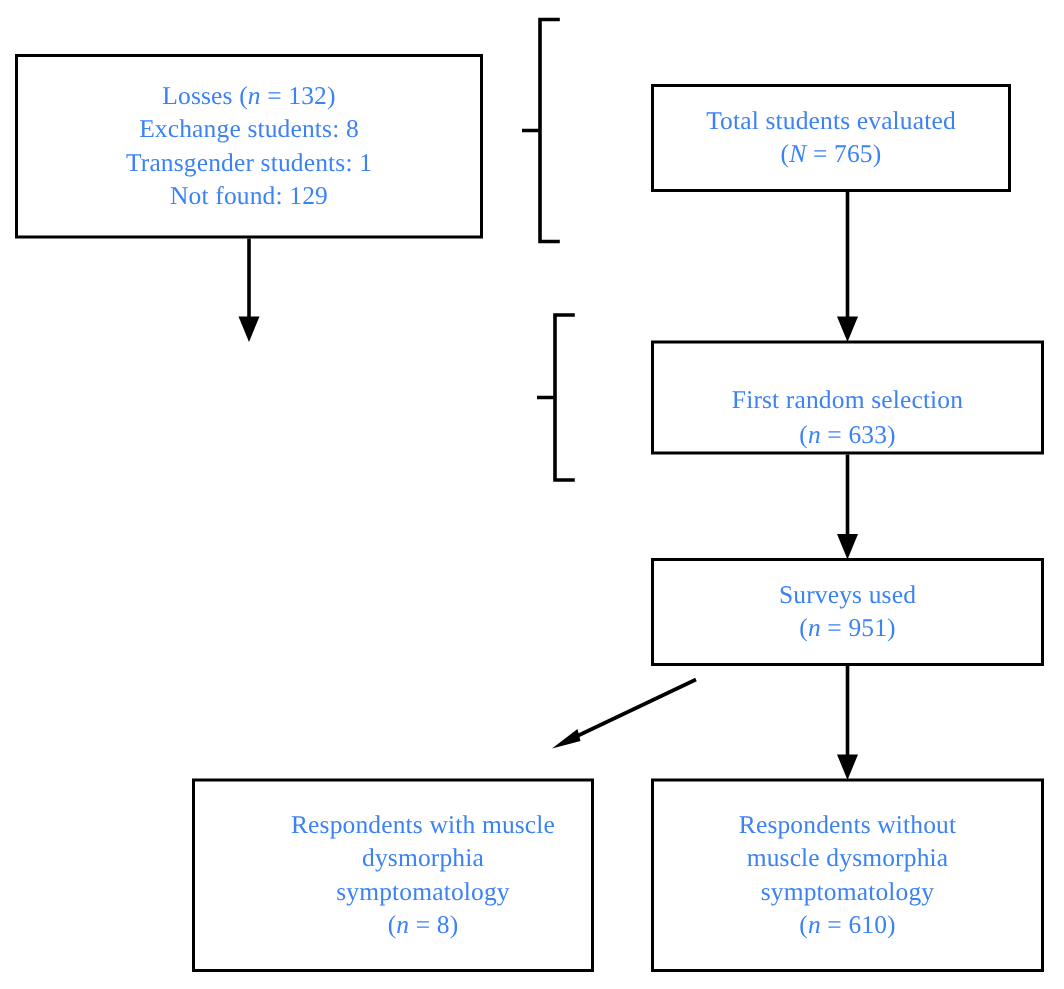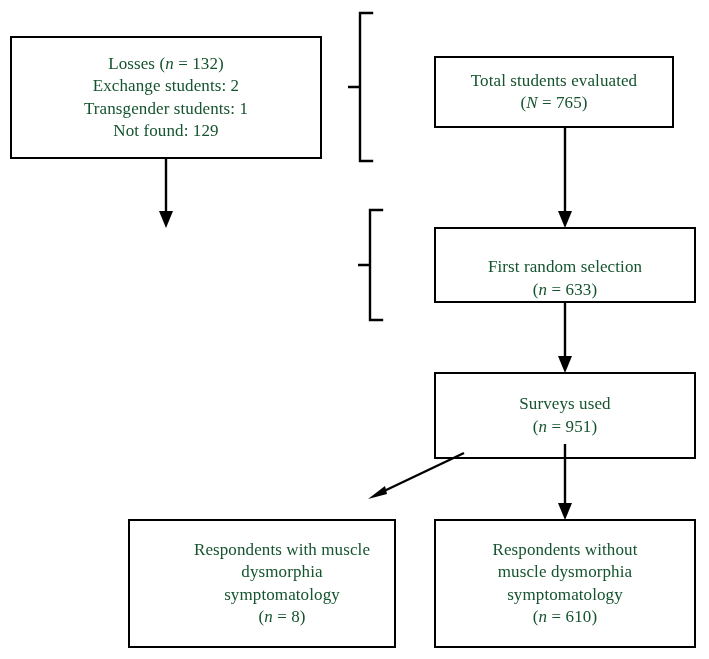--- a/index.html
+++ b/index.html
@@ -6,21 +6,21 @@
     margin: 0;
     padding: 0;
     background: #ffffff;
   }
   #flowchart-root {
     position: relative;
     width: 709px;
     height: 659px;
     background: #ffffff;
     font-family: "Liberation Serif", "DejaVu Serif", serif;
-    color: #14532d;
+    color: #3b82f6;
     overflow: hidden;
   }
   .node-box {
     position: absolute;
     box-sizing: border-box;
     border: 2.5px solid #000000;
     background: #ffffff;
     display: flex;
     align-items: center;
     justify-content: center;
@@ -34,21 +34,21 @@
     white-space: pre-line;
     padding: 0 6px;
   }
   .node-text .it { font-style: italic; }
 
   
   #box-losses          { left: 10px;  top: 36px;  width: 312px; height: 123px; }
   #box-total           { left: 434px; top: 56px;  width: 240px; height: 72px;  }
   #box-exclusion       { left: 10px;  top: 227px; width: 312px; height: 76px;  }
   #box-first-random    { left: 434px; top: 227px; width: 262px; height: 76px; align-items: flex-end;  }
-  #box-surveys         { left: 434px; top: 372px; width: 262px; height: 87px;  }
+  #box-surveys         { left: 434px; top: 372px; width: 262px; height: 72px;  }
   #box-with-md         { left: 128px; top: 519px; width: 268px; height: 129px; padding-left: 40px; }
   #box-without-md      { left: 434px; top: 519px; width: 262px; height: 129px; }
 
   
   #connector-layer {
     position: absolute;
     left: 0; top: 0;
     width: 709px;
     height: 659px;
     pointer-events: none;
@@ -66,21 +66,21 @@
     stroke-linecap: square;
     stroke-linejoin: miter;
   }
 </style>
 </head>
 <body>
 
 <div id="flowchart-root">
 
   <div class="node-box" id="box-losses">
-    <span class="node-text"><span>Losses (</span><span class="it">n</span><span> = 132)</span><br><span>Exchange students: 2</span><br><span>Transgender students: 1</span><br><span>Not found: 129</span></span>
+    <span class="node-text"><span>Losses (</span><span class="it">n</span><span> = 132)</span><br><span>Exchange students: 8</span><br><span>Transgender students: 1</span><br><span>Not found: 129</span></span>
   </div>
 
   <div class="node-box" id="box-total">
     <span class="node-text"><span>Total students evaluated</span><br><span>(</span><span class="it">N</span><span> = 765)</span></span>
   </div>
 
 
   <div class="node-box" id="box-first-random">
     <span class="node-text"><span>First random selection</span><br><span>(</span><span class="it">n</span><span> = 633)</span></span>
   </div>

